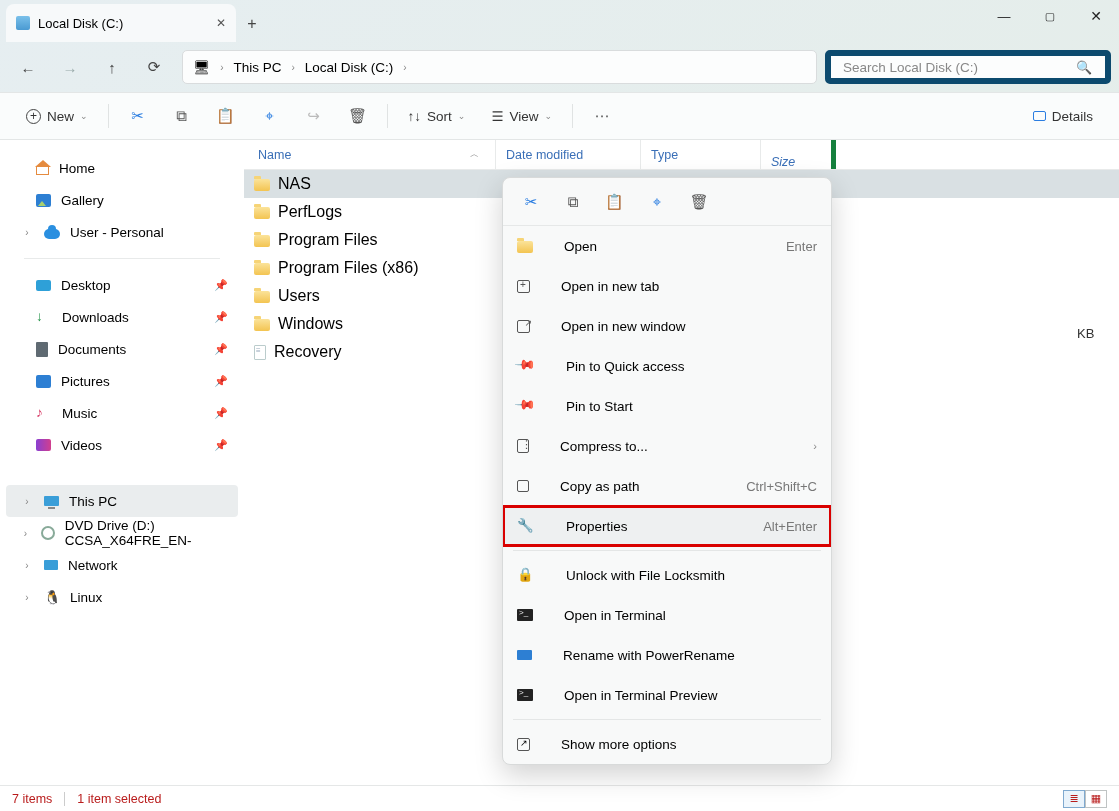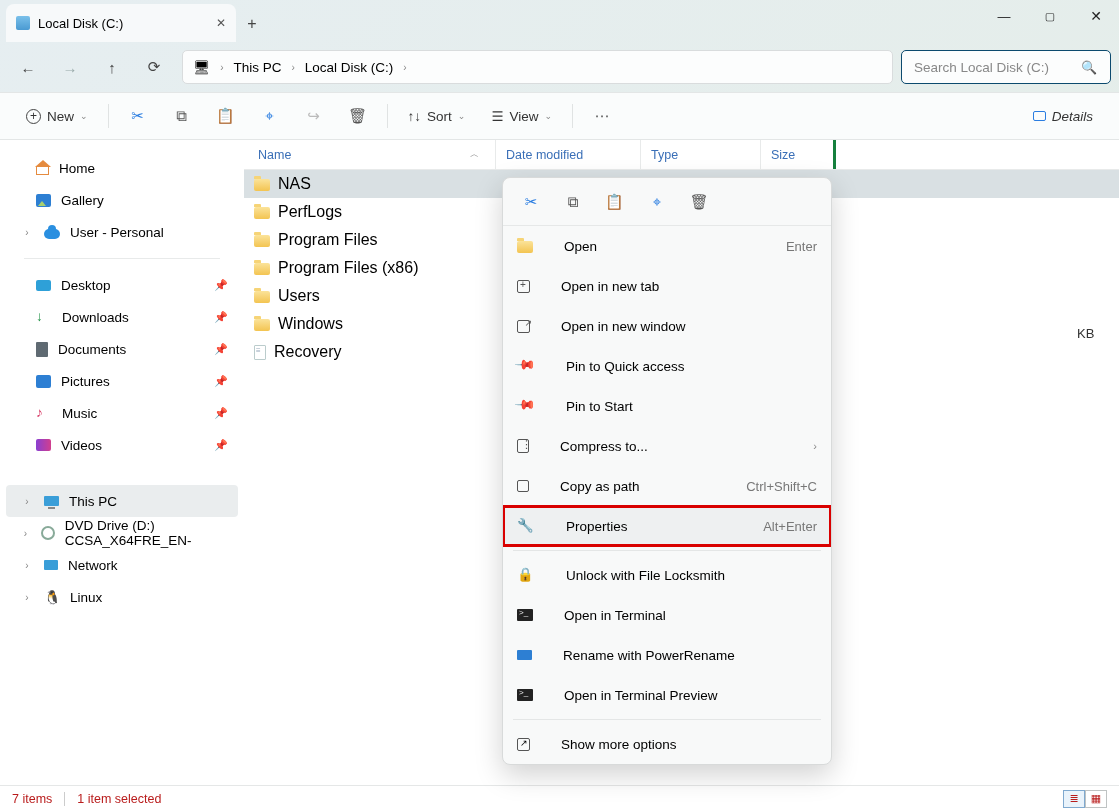--- a/index.html
+++ b/index.html
@@ -15,50 +15,50 @@
   .wincontrols .min::before{content:"—";}
   .wincontrols .max{font-size:11px;}
   .wincontrols .cls{font-size:14px;}
 
   
   .navrow { height: 50px; display:flex; align-items:center; padding: 0 8px; gap: 2px; background:transparent;}
   .navbtn { width: 40px; height:36px; display:flex;align-items:center;justify-content:center; color:#444; font-size:15px; border-radius:4px;}
   .navbtn.disabled{color:#9aa;}
   .addrbar { flex: 1; background:#fcfdfd; border:1px solid #d9dcdd; border-radius:5px; height:34px; margin:0 6px; display:flex;align-items:center;padding:0 10px; font-size:13.5px; gap:4px;}
   .addrbar .sep{color:#888;padding:0 6px;font-size:10px;}
-  .searchbox { width:210px; background:#fcfdfd;border:1px solid #0c4a6e;border-radius:5px;height:34px;display:flex;align-items:center;padding:0 12px;font-size:13.5px;color:#888;gap:10px;}
+  .searchbox { width:286px; background:#fcfdfd;border:6px solid #0c4a6e;border-radius:5px;height:34px;display:flex;align-items:center;padding:0 12px;font-size:13.5px;color:#888;gap:10px;}
   .searchbox .sicon{margin-left:auto;color:#666;font-size:13px;}
 
   
   .toolbar { height:48px; background:#fafcfc; border-bottom:1px solid #e3e6e6;border-top:1px solid #e3e6e6; display:flex;align-items:center;padding:0 16px;gap:6px;}
   .tbtn { height:34px; padding:0 10px; display:flex;align-items:center;gap:6px;font-size:13.5px;color:#333;border-radius:4px;}
   .tbtn.icon{width:38px;justify-content:center;padding:0;color:#555;font-size:15px;}
   .tbtn.disabled{color:#bbb;}
   .vdiv{width:1px;height:24px;background:#e0e3e3;margin:0 4px;}
-  .toolbar .right{margin-left:auto;display:flex;align-items:center;font-style:italic;}
+  .toolbar .right{margin-left:auto;display:flex;align-items:center;}
 
   
   .main { display:flex; height: calc(100% - 42px - 50px - 48px - 26px); background:#fff; }
   .sidebar { width: 244px; padding:8px 6px; font-size:13.5px; overflow:hidden;}
   .sbgroup{padding:4px 0;}
   .sbitem{height:32px;display:flex;align-items:center;padding:0 4px 0 30px;gap:10px;border-radius:4px;position:relative;}
   .sbitem.expandable{padding-left:14px;}
   .sbitem.expandable .chev{width:14px;color:#888;font-size:10px;text-align:center;}
   .sbitem .pin{margin-left:auto;color:#bbb;font-size:11px;padding-right:6px;}
   .sbitem.sel{background:#eaedee;}
   .sbdiv{height:1px;background:#e8eaea;margin:6px 18px;}
   .sbitem .ic{width:16px;height:16px;display:inline-block;flex-shrink:0;}
 
   .content { flex:1; display:flex;flex-direction:column; position:relative;}
   .cols{height:30px;border-bottom:1px solid #e8eaea;display:flex;align-items:center;font-size:12.5px;color:#3a6fb7;}
   .col-name{width:252px;padding-left:14px;position:relative;border-right:1px solid #e8eaea;height:100%;display:flex;align-items:center;}
   .col-name .sort{margin-left:auto;margin-right:16px;color:#888;font-size:9px;}
   .col-date{width:145px;padding-left:10px;border-right:1px solid #e8eaea;height:100%;display:flex;align-items:center;}
   .col-type{width:120px;padding-left:10px;border-right:1px solid #e8eaea;height:100%;display:flex;align-items:center;}
-  .col-size{width:75px;padding-left:10px;height:100%;display:flex;align-items:center;border-right:3px solid #15803d;}
+  .col-size{width:75px;padding-left:10px;height:100%;display:flex;align-items:flex-end;border-right:5px solid #15803d;font-style:italic;}
   .rows{}
   .row{height:28px;display:flex;align-items:center;padding-left:10px;font-size:16px;gap:8px;}
   .row.sel{background:#d9e0e3;}
   .row .fic{width:16px;height:16px;display:inline-block;flex-shrink:0;}
   .partial-kb{position:absolute;left:833px;top:186px;font-size:13px;color:#333;}
 
   
   .ctxmenu{position:absolute;left:502px;top:177px;width:330px;background:#f8f9f9;border:1px solid #d8dada;border-radius:8px;box-shadow:0 10px 28px rgba(0,0,0,.18);font-size:13.5px;overflow:hidden;z-index:50;}
   .ctxactions{height:48px;display:flex;align-items:center;gap:6px;padding:0 10px;border-bottom:1px solid #e6e8e8;}
   .ctxactions .ab{width:36px;height:34px;display:flex;align-items:center;justify-content:center;color:#555;border-radius:4px;font-size:15px;}

